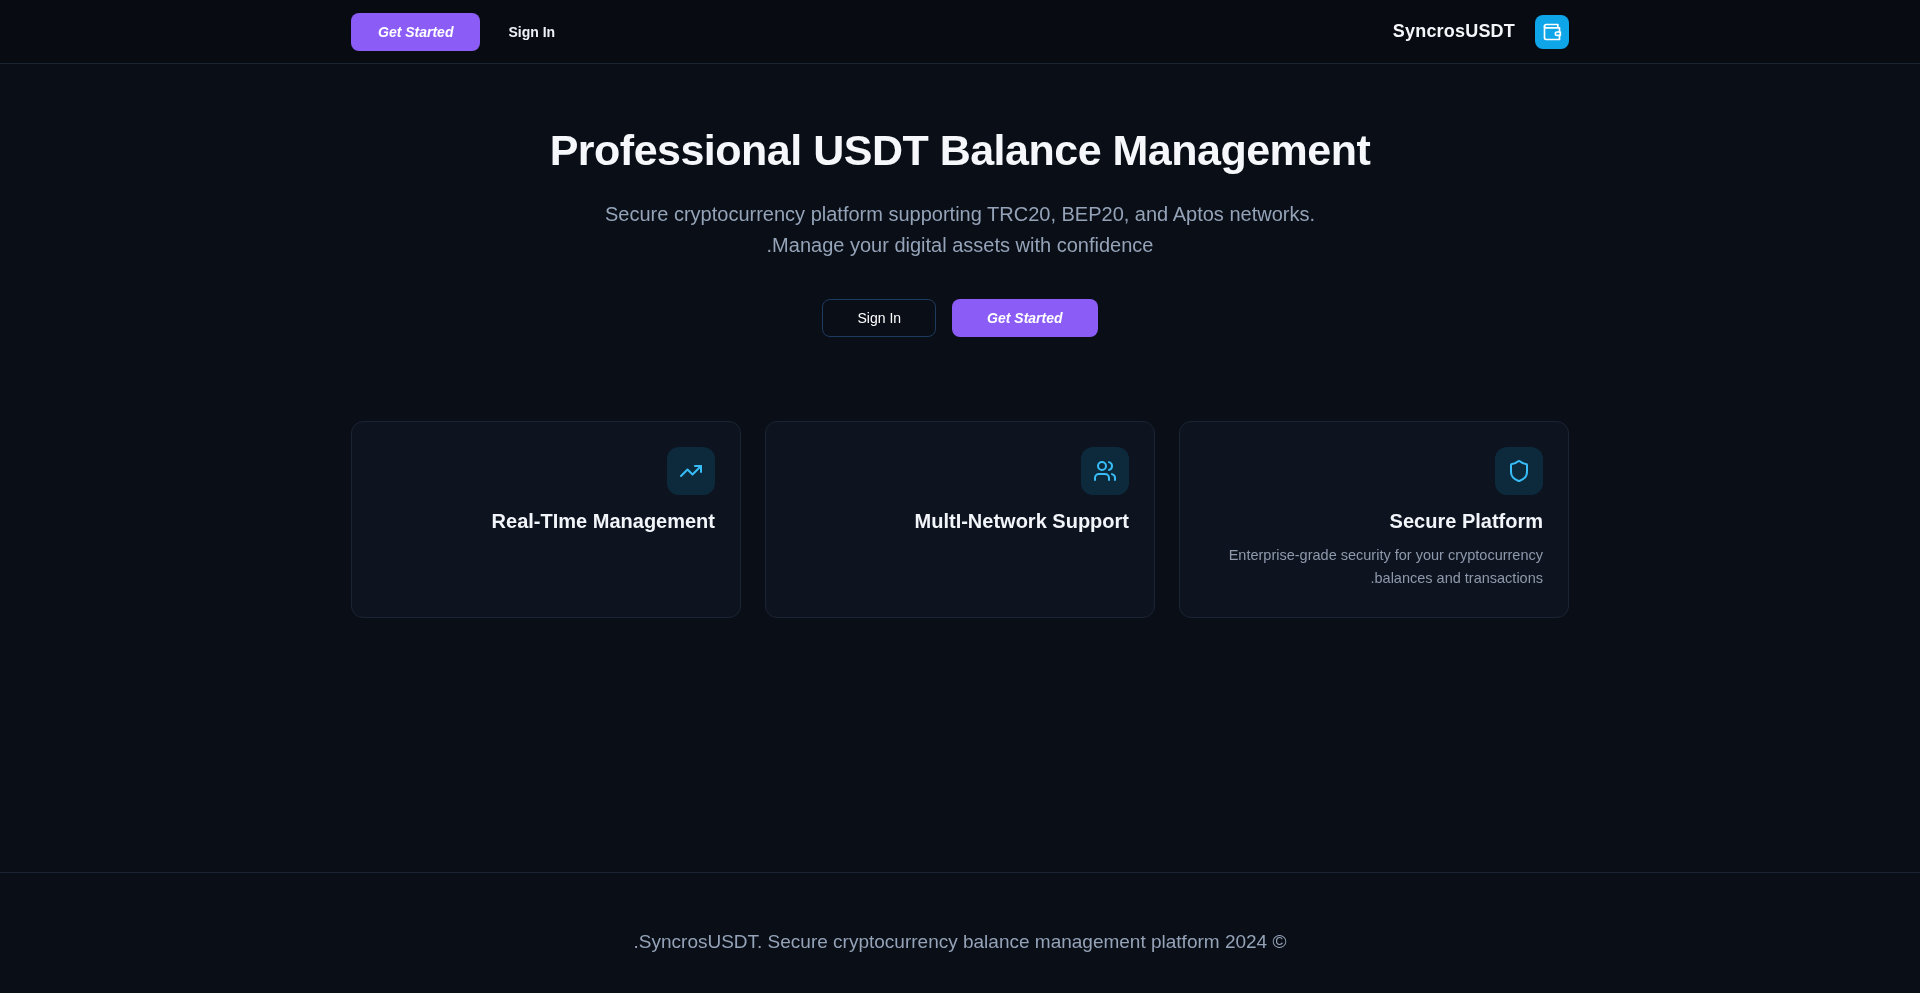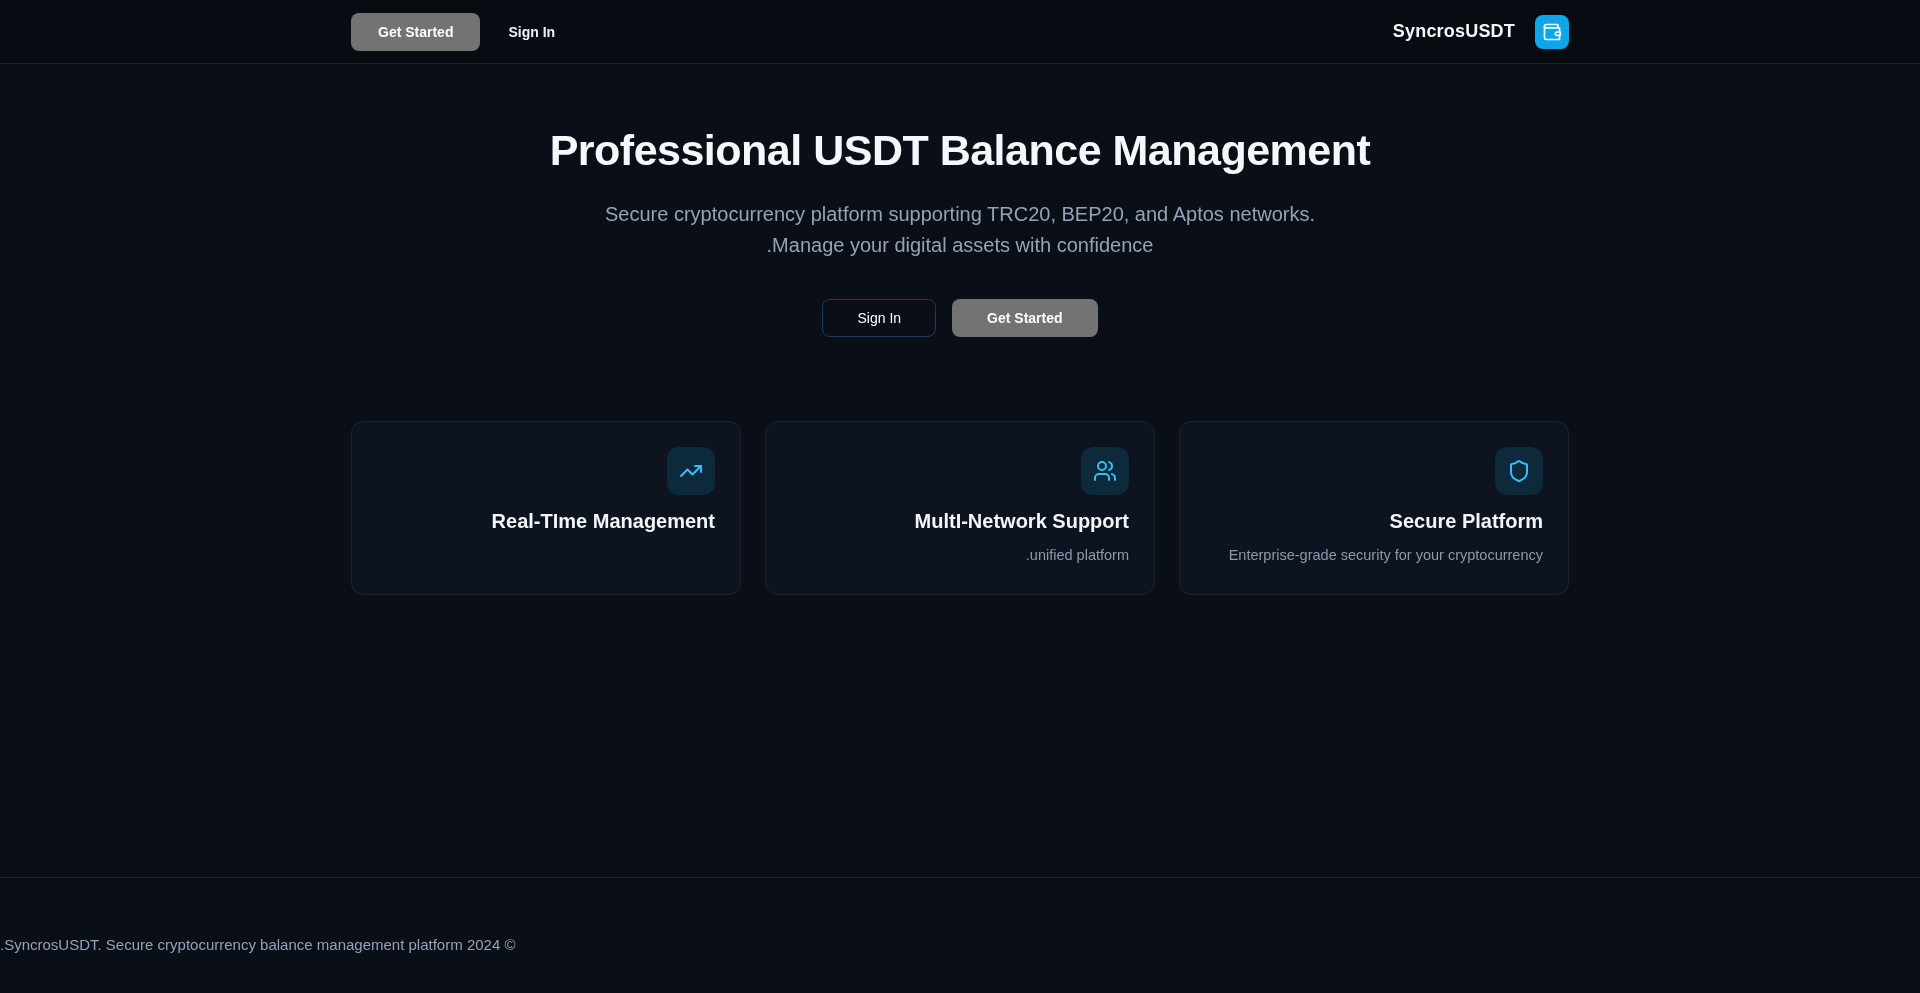--- a/index.html
+++ b/index.html
@@ -34,21 +34,21 @@
     height: 38px;
     border-radius: 8px;
     font-size: 14px;
     font-weight: 600;
     cursor: pointer;
     border: none;
     color: #ffffff;
     background: transparent;
     font-family: inherit;
   }
-  .btn-primary { background: #737373; padding: 0 27px; }
+  .btn-primary { background: #8b5cf6; padding: 0 27px; font-style: italic; }
   .nav-signin { font-size: 14px; font-weight: 600; color: #eef2f7; cursor: pointer; }
   .spacer { flex: 1; }
   .brand { display: flex; align-items: center; gap: 20px; cursor: pointer; }
   .brand-name { font-size: 18px; font-weight: 700; letter-spacing: 0.2px; }
   .brand-logo {
     width: 34px; height: 34px;
     background: #0ea5e9;
     border-radius: 8px;
     display: flex; align-items: center; justify-content: center;
     color: #ffffff;
@@ -122,23 +122,23 @@
     color: #8e99ab;
   }
 
   
   footer {
     flex: 0 0 auto;
     border-top: 1px solid #1c2433;
     padding: 30px 0 40px;
   }
   .footer-text {
-    text-align: left;
+    text-align: center;
     direction: rtl;
-    font-size: 15px;
+    font-size: 19px;
     color: #94a3b8;
     margin-top: 28px;
   }
   svg { display: block; }
 </style>
 </head>
 <body>
 
 <header class="navbar">
   <div class="container">
@@ -189,33 +189,33 @@
       <div class="card-icon-box">
         <svg width="24" height="24" viewBox="0 0 24 24" fill="none" stroke="currentColor" stroke-width="2" stroke-linecap="round" stroke-linejoin="round">
           <path d="M16 21v-2a4 4 0 0 0-4-4H6a4 4 0 0 0-4 4v2"></path>
           <circle cx="9" cy="7" r="4"></circle>
           <path d="M22 21v-2a4 4 0 0 0-3-3.87"></path>
           <path d="M16 3.13a4 4 0 0 1 0 7.75"></path>
         </svg>
       </div>
       <div class="card-title">MultI-Network Support</div>
       <div class="card-desc">
-        <div dir="rtl">unified platform.</div>
       </div>
     </div>
 
     <div class="card">
       <div class="card-icon-box">
         <svg width="24" height="24" viewBox="0 0 24 24" fill="none" stroke="currentColor" stroke-width="2" stroke-linecap="round" stroke-linejoin="round">
           <path d="M20 13c0 5-3.5 7.5-7.66 8.95a1 1 0 0 1-.67-.01C7.5 20.5 4 18 4 13V6a1 1 0 0 1 1-1c2 0 4.5-1.2 6.24-2.72a1 1 0 0 1 1.52 0C14.5 3.8 17 5 19 5a1 1 0 0 1 1 1z"></path>
         </svg>
       </div>
       <div class="card-title">Secure Platform</div>
       <div class="card-desc">
         <div dir="ltr">Enterprise-grade security for your cryptocurrency</div>
+        <div dir="rtl">balances and transactions.</div>
       </div>
     </div>
 
   </section>
 </main>
 
 <footer>
   <div class="footer-text">© 2024 SyncrosUSDT. Secure cryptocurrency balance management platform.</div>
 </footer>
 

